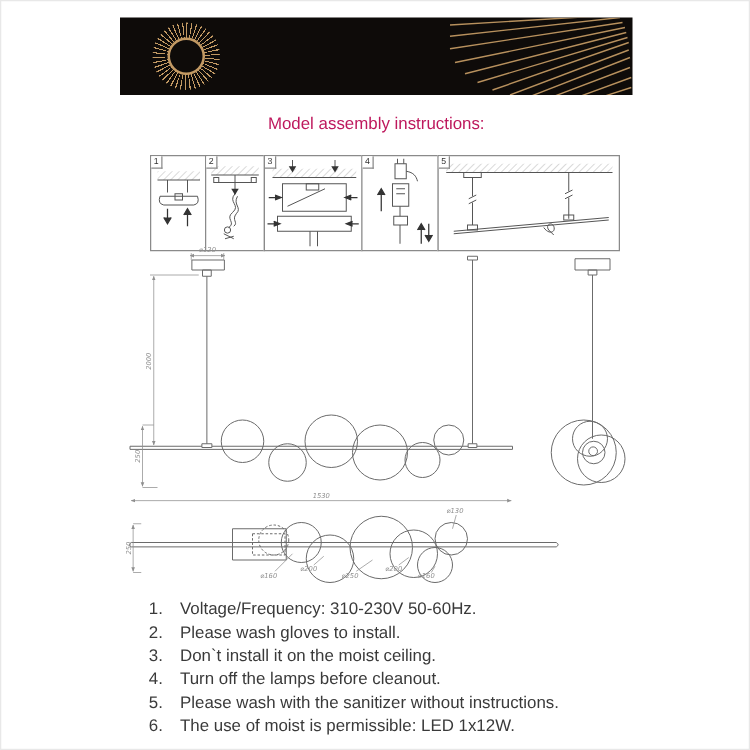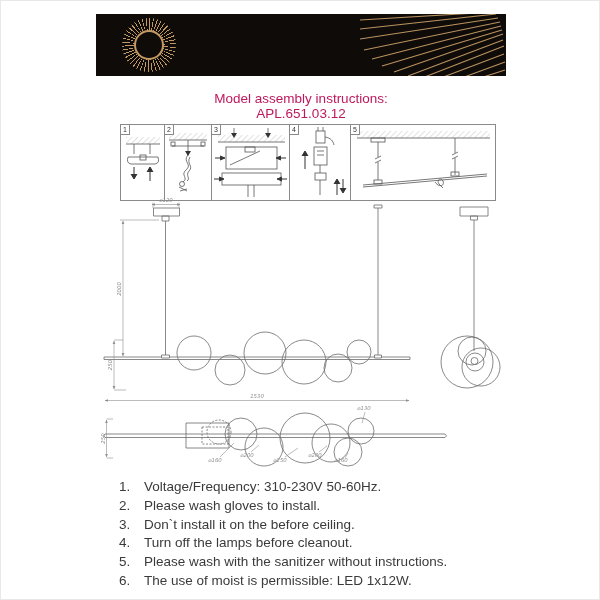--- a/index.html
+++ b/index.html
@@ -59,21 +59,20 @@
         <line x1="146" y1="32" x2="64" y2="64"></line>
         <line x1="146" y1="40" x2="80" y2="65"></line>
         <line x1="147" y1="48" x2="98" y2="66"></line>
         <line x1="147" y1="56" x2="116" y2="66"></line>
       </g>
     </svg>
   </div>
 
   <div class="intro">
     <div class="line1">Model assembly instructions:</div>
-    <div class="line2">APL.651.03.12</div>
   </div>
 
   <div class="steps-row">
     <div class="panel p1">
       <span class="num">1</span>
       <svg width="43" height="75" viewBox="0 0 43 75">
         <defs>
             <pattern id="h1" width="4" height="4" patternUnits="userSpaceOnUse" patternTransform="rotate(45)">
           <line x1="0" y1="0" x2="0" y2="4" stroke="#9a9a9a" stroke-width="0.6"></line>
             </pattern>
@@ -313,21 +312,21 @@
     <div class="inst-row">
       <span class="inst-num">1.</span>
       <span class="inst-text">Voltage/Frequency: 310-230V 50-60Hz.</span>
     </div>
     <div class="inst-row">
       <span class="inst-num">2.</span>
       <span class="inst-text">Please wash gloves to install.</span>
     </div>
     <div class="inst-row">
       <span class="inst-num">3.</span>
-      <span class="inst-text">Don`t install it on the before ceiling.</span>
+      <span class="inst-text">Don`t install it on the moist ceiling.</span>
     </div>
     <div class="inst-row">
       <span class="inst-num">4.</span>
       <span class="inst-text">Turn off the lamps before cleanout.</span>
     </div>
     <div class="inst-row">
       <span class="inst-num">5.</span>
       <span class="inst-text">Please wash with the sanitizer without instructions.</span>
     </div>
     <div class="inst-row">

